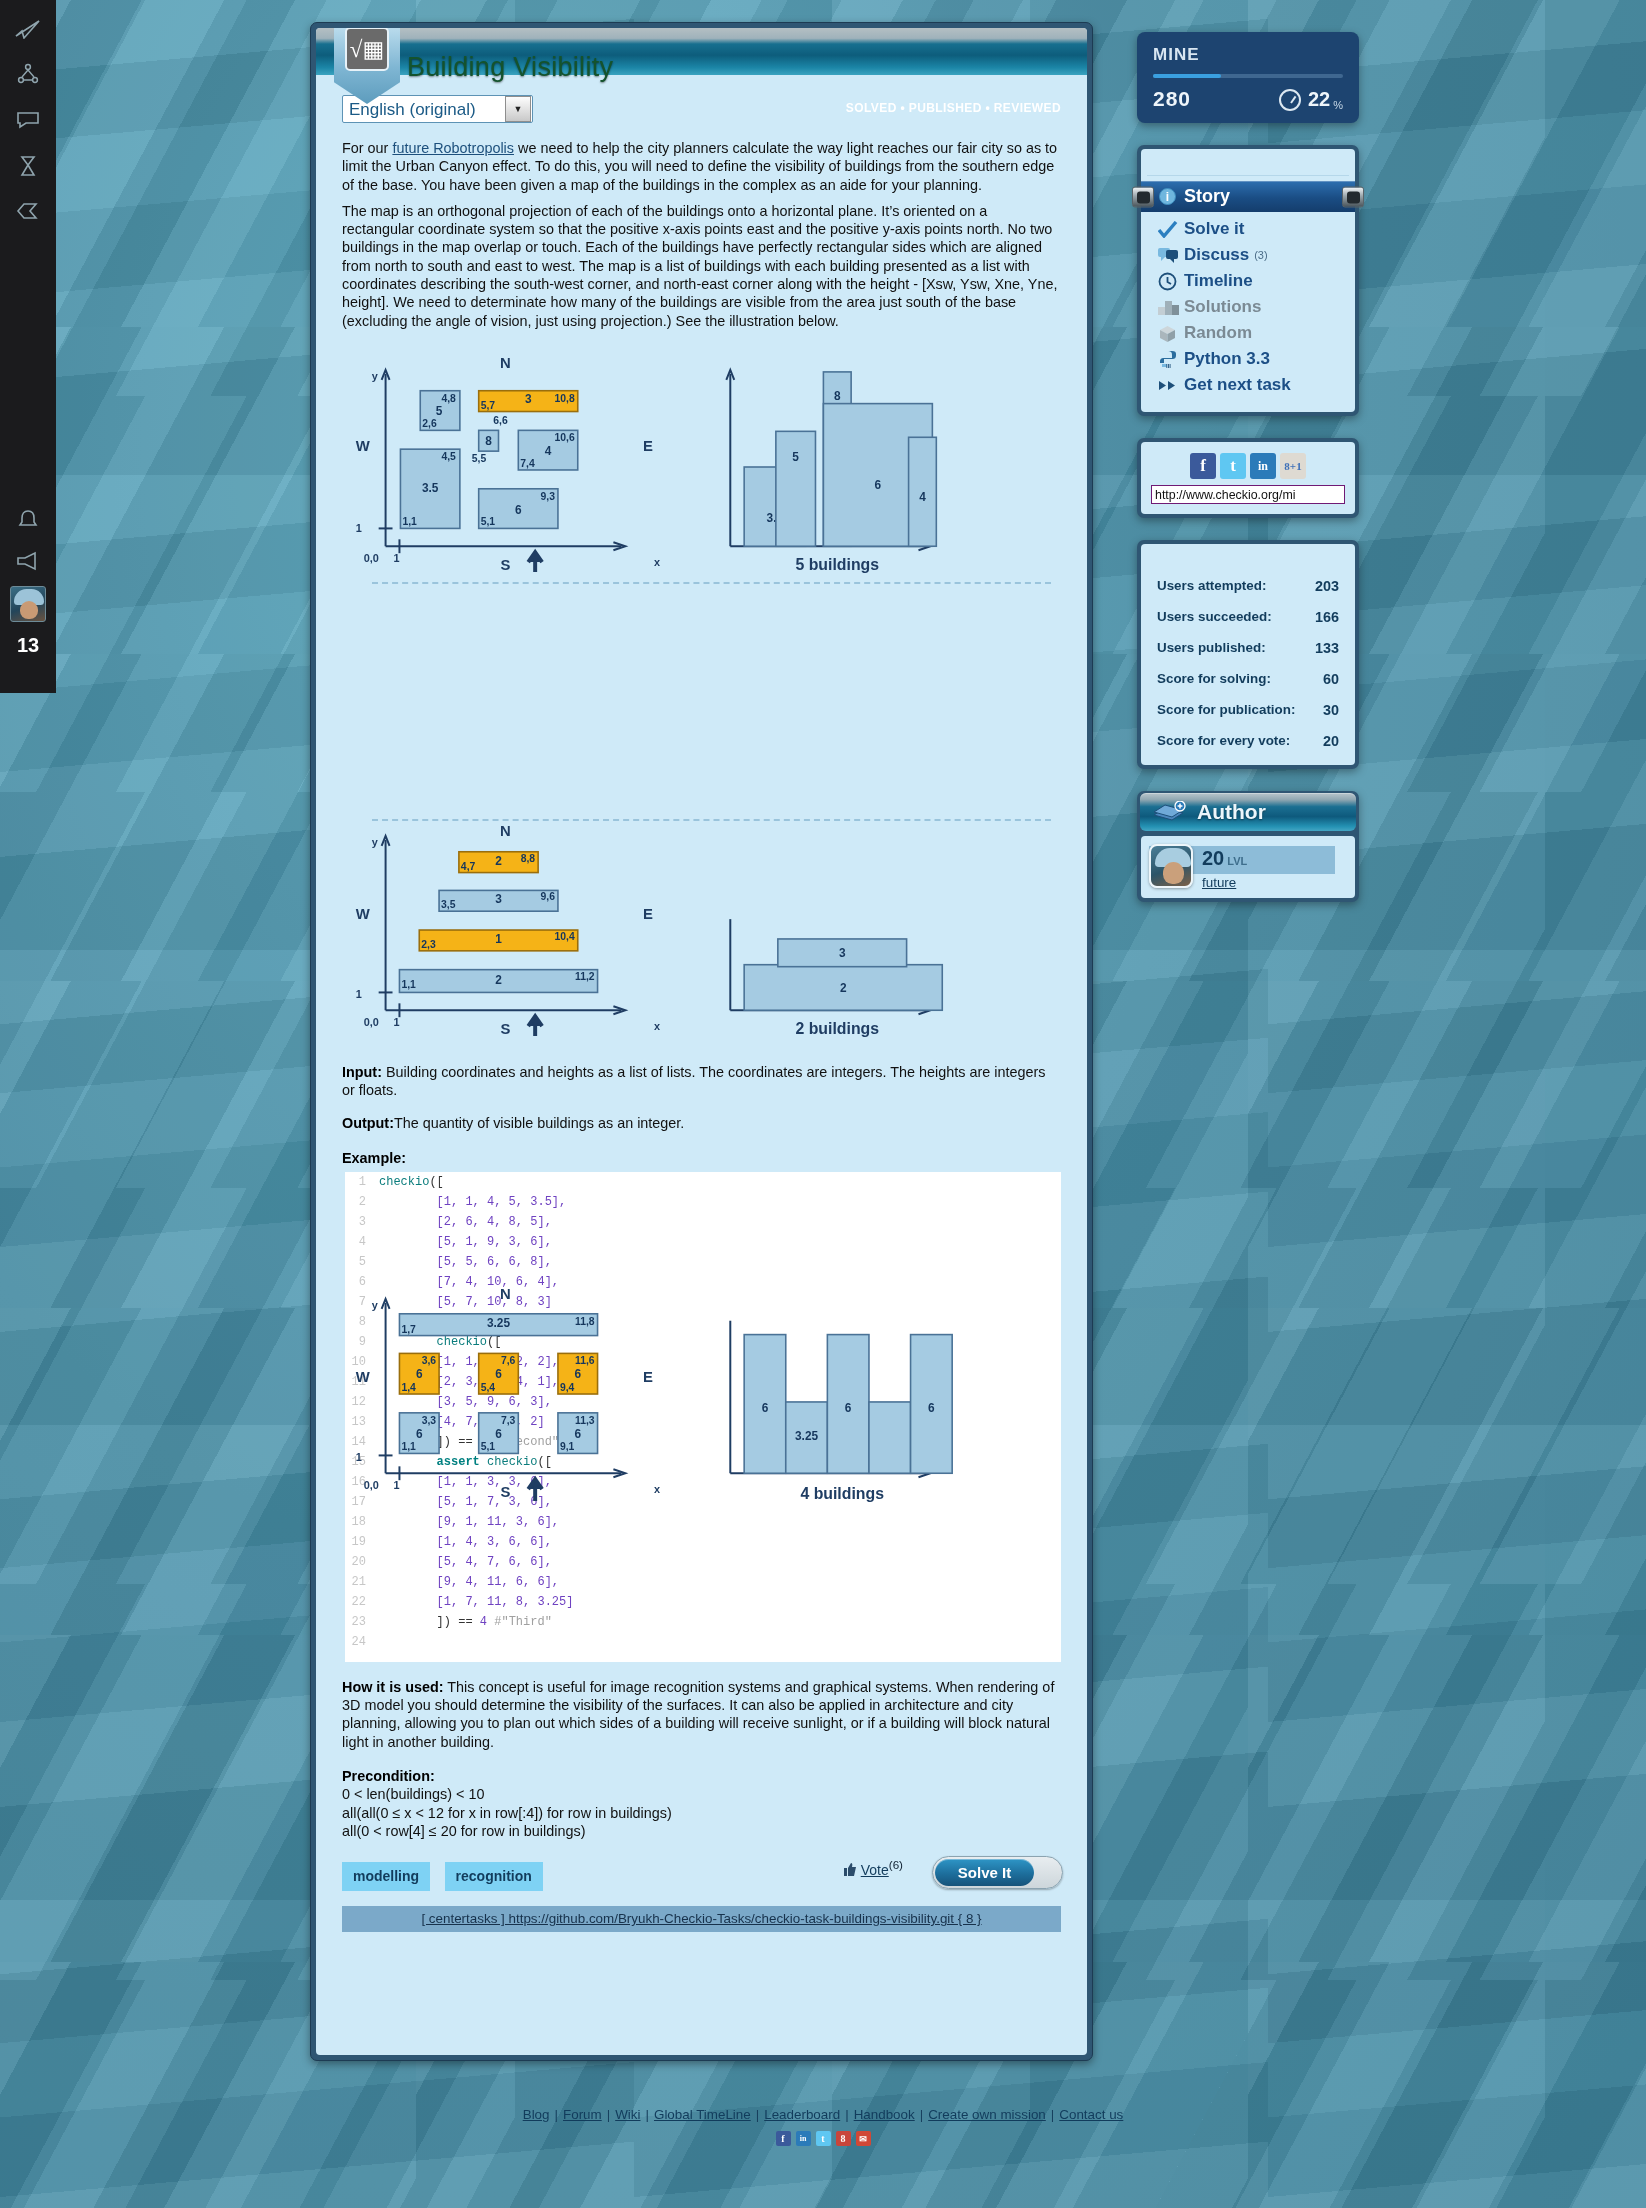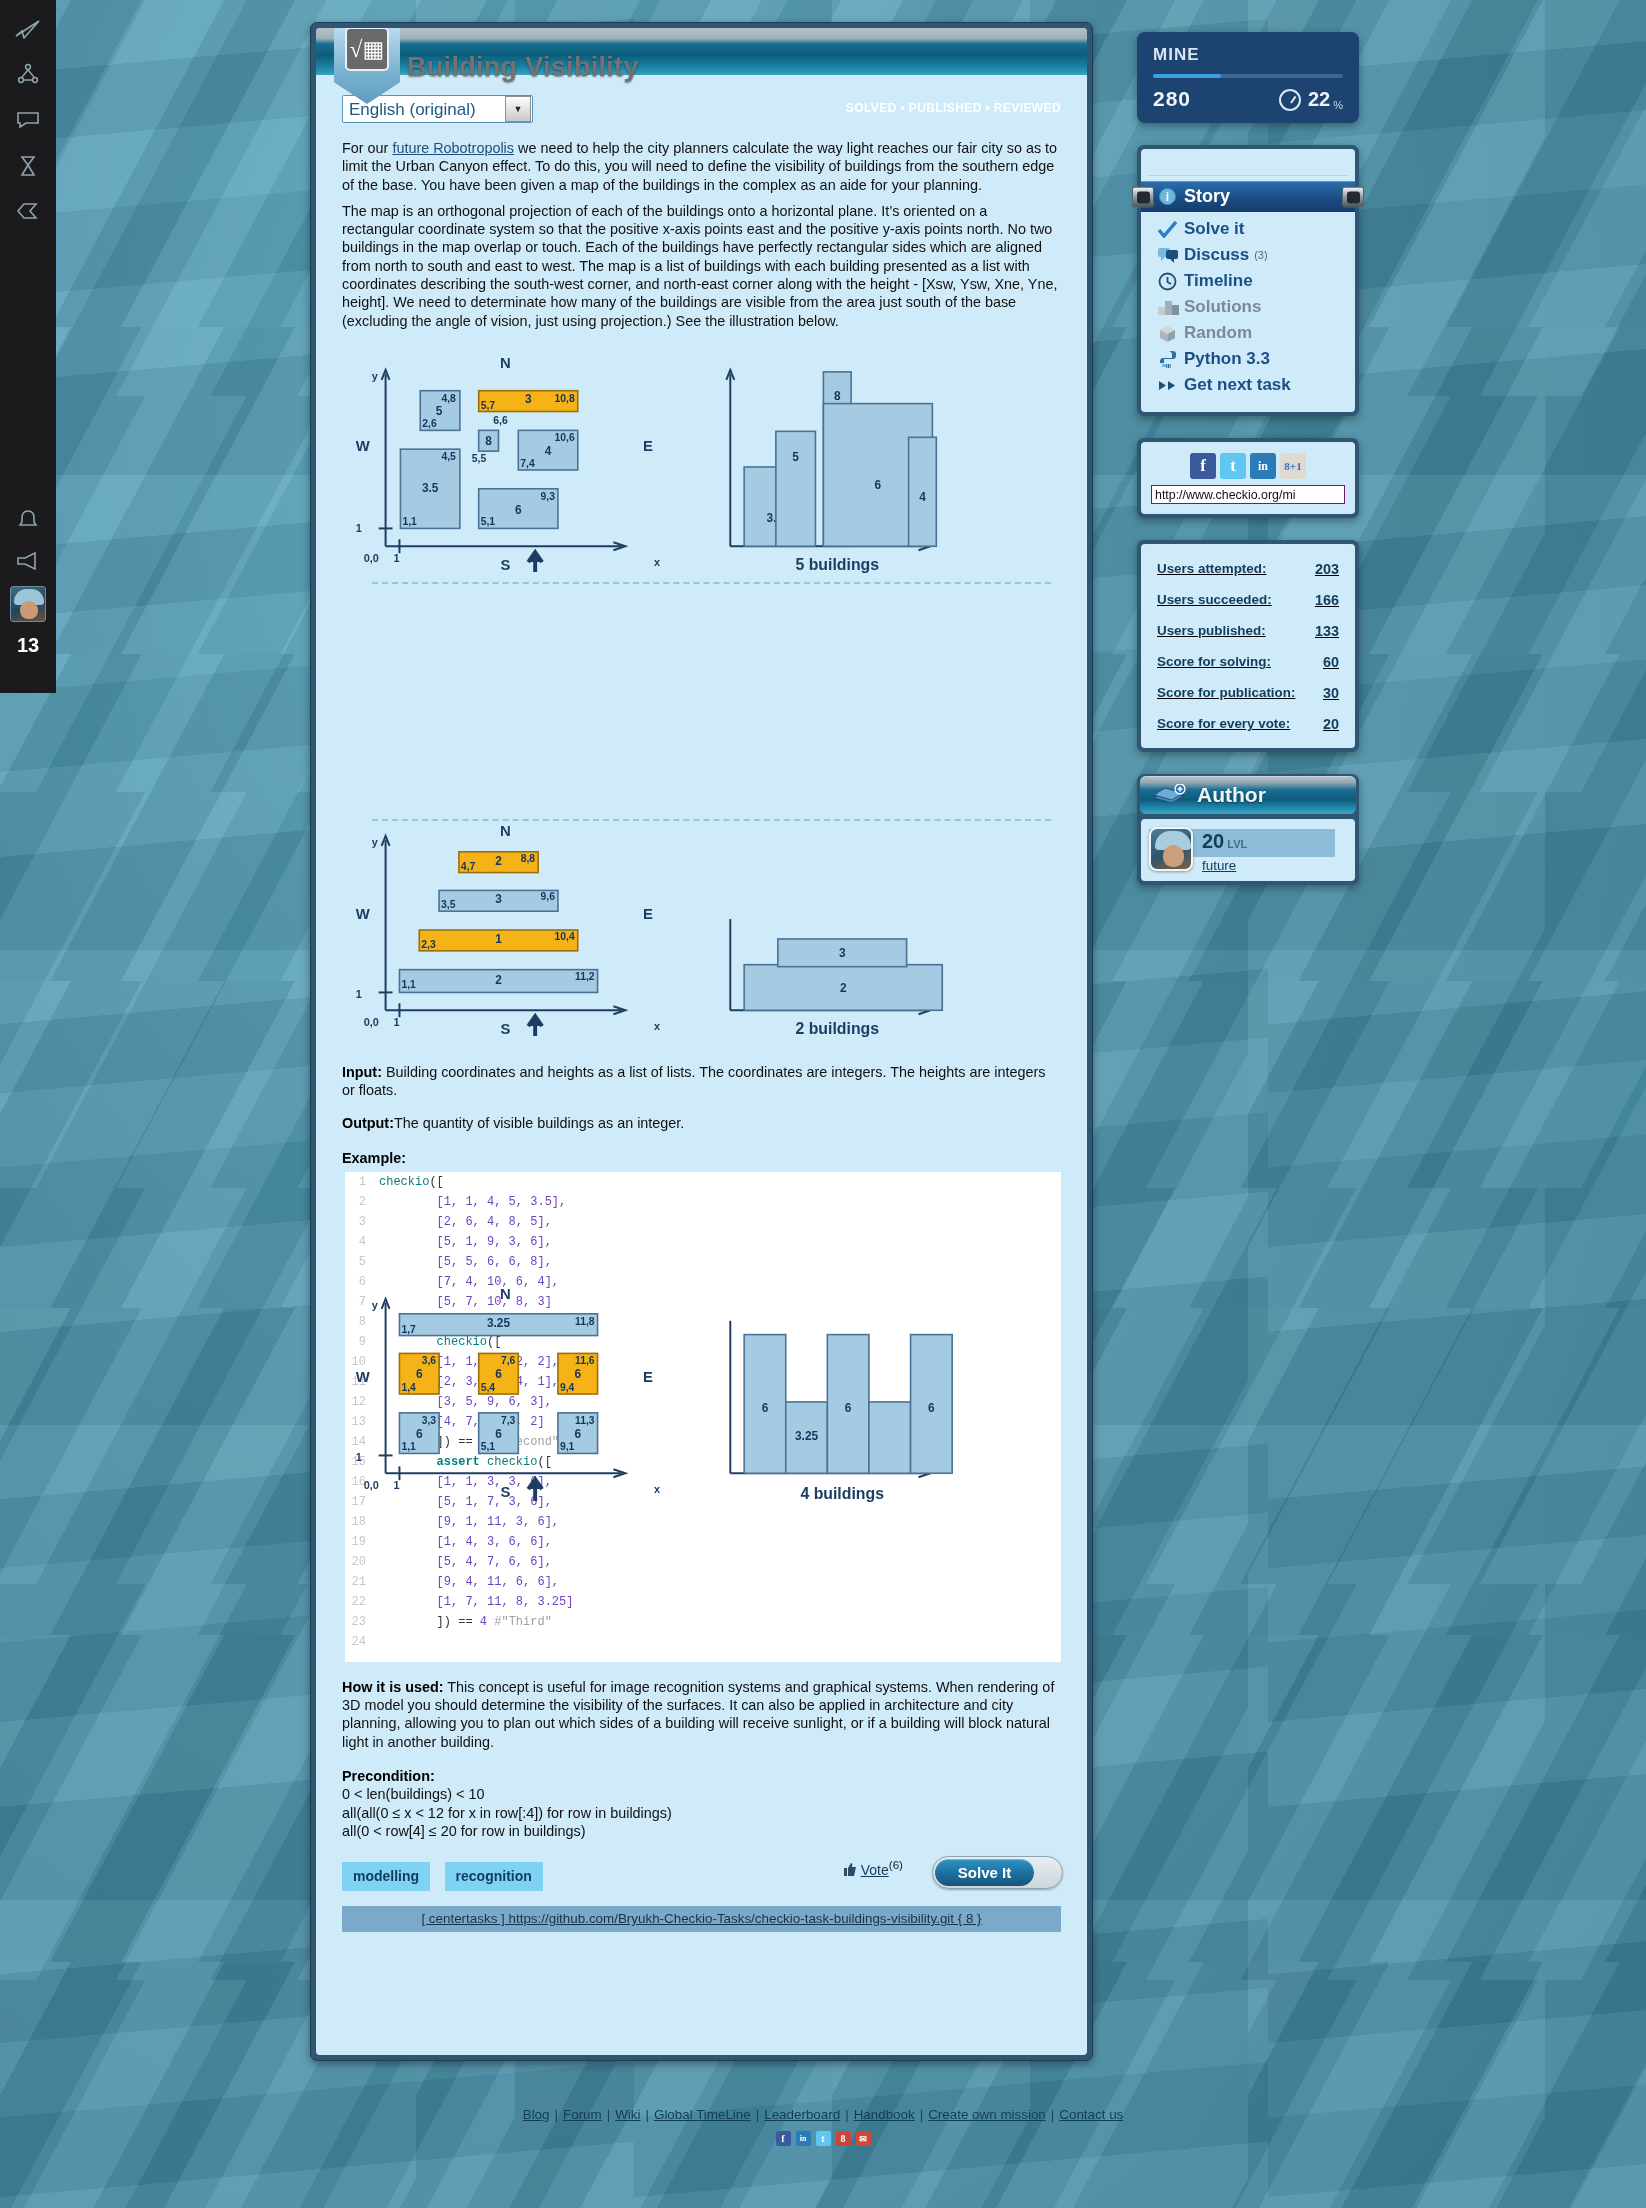--- a/index.html
+++ b/index.html
@@ -56,22 +56,22 @@
   #cardinner{
     position:relative; width:100%; height:100%;
     background:#cfeaf8; border-radius:4px; overflow:hidden;
   }
   #titlebar{
     position:absolute; left:0; top:0; width:100%; height:47px;
     background:linear-gradient(180deg,#b4bfc3 0%, #9fb2bb 22%, #176f8f 34%, #0d5d7c 58%, #1b85a6 84%, #3aa3c0 100%);
     filter:blur(0.4px);
   }
   #titletext{
-    position:absolute; left:91px; top:24px; font-size:27px; font-weight:bold;
-    color:#737373; letter-spacing:0.3px; z-index:14;
+    position:absolute; left:91px; top:24px; font-size:27px; font-weight:normal;
+    color:#14532d; letter-spacing:0.3px; z-index:14;
     text-shadow:0 1px 2px rgba(0,0,0,.45);
     filter:blur(0.2px);
   }
   #badge{
     position:absolute; left:18px; top:-15px; width:66px; height:91px; z-index:15;
     background:linear-gradient(180deg,#cfe9f6,#7fb6d3 60%,#5d9cbd 100%);
     clip-path:polygon(0 0,100% 0,100% 76%,50% 100%,0 76%);
     box-shadow:0 2px 5px rgba(0,0,0,.4);
     display:flex; align-items:flex-start; justify-content:center;
   }
@@ -222,21 +222,21 @@
   #socialpanel .pbody{ padding:11px 10px 10px 10px; }
   #socrow{ display:flex; gap:4px; justify-content:center; }
   .sic{ width:26px; height:26px; border-radius:3px; display:flex;align-items:center;justify-content:center;
     color:#fff; font-weight:bold; font-size:17px; font-family:"Liberation Serif", serif;}
   #urlbox{
     margin-top:6px; background:#fff; border:1px solid #701a75;
     font-size:12.4px; color:#111; padding:2px 3px; height:19px; overflow:hidden; white-space:nowrap;
   }
 
   
-  #statspanel .pbody{ padding:16px 16px 14px 16px;text-decoration:underline; }
+  #statspanel .pbody{ padding:33px 16px 14px 16px; }
   .srow{ display:flex; align-items:center; margin-bottom:14px; }
   .sk{ flex:1; font-size:13.4px; font-weight:bold; color:#123c5c; line-height:17px; padding-right:6px;}
   .sv{ font-size:14.4px; font-weight:bold; color:#123c5c; }
 
   
   #authorpanel{ position:relative; }
   #authorhead{
     position:relative; height:38px; border-radius:6px;
     background:linear-gradient(180deg,#b9c6cc 0%,#8fa6b1 18%,#1b6f92 36%,#0e5a7d 62%,#2491b3 88%,#43a6c4 100%);
     display:flex; align-items:center; margin:-2px -1px 0 -1px;

